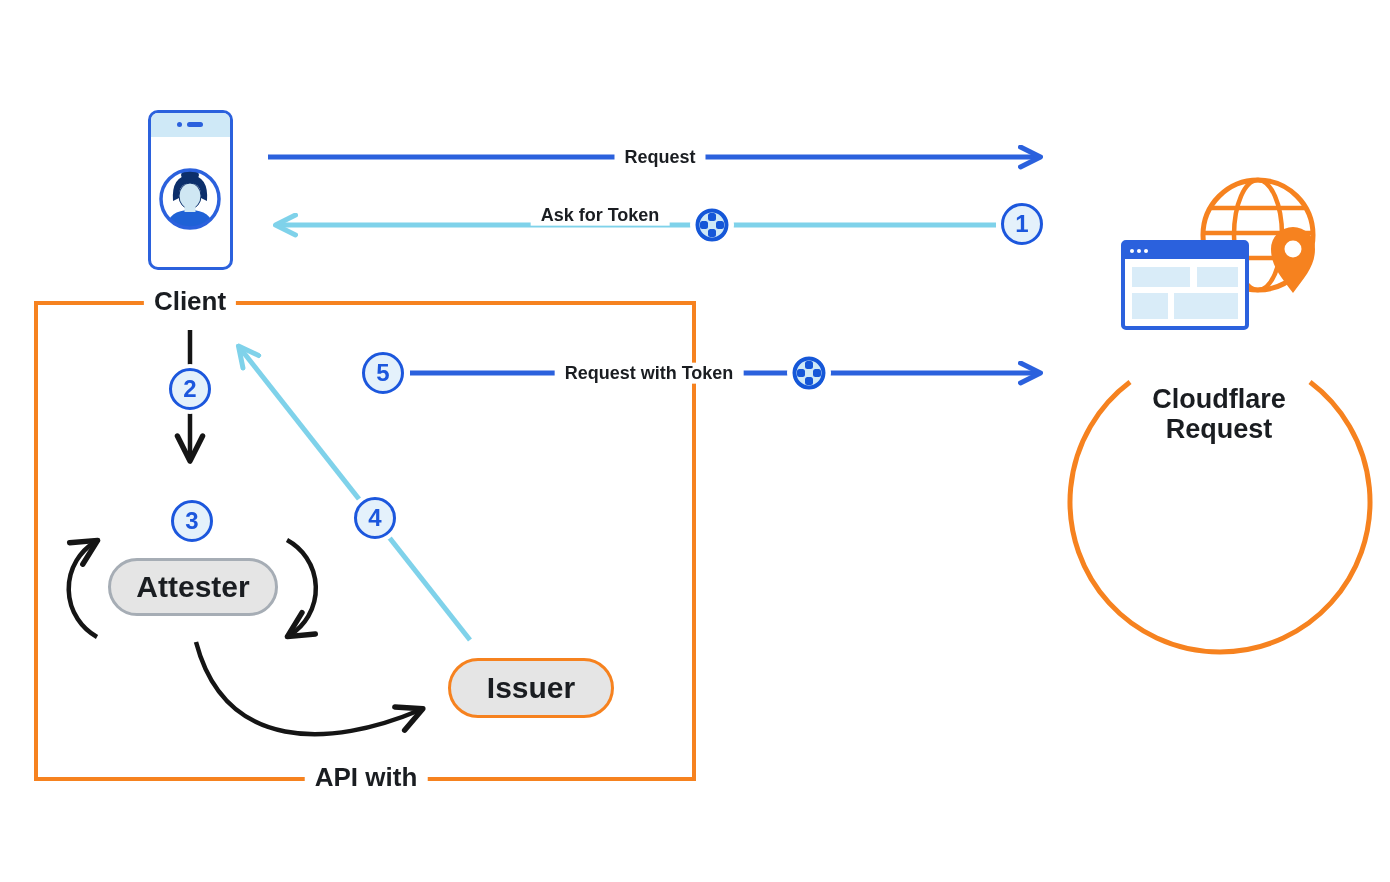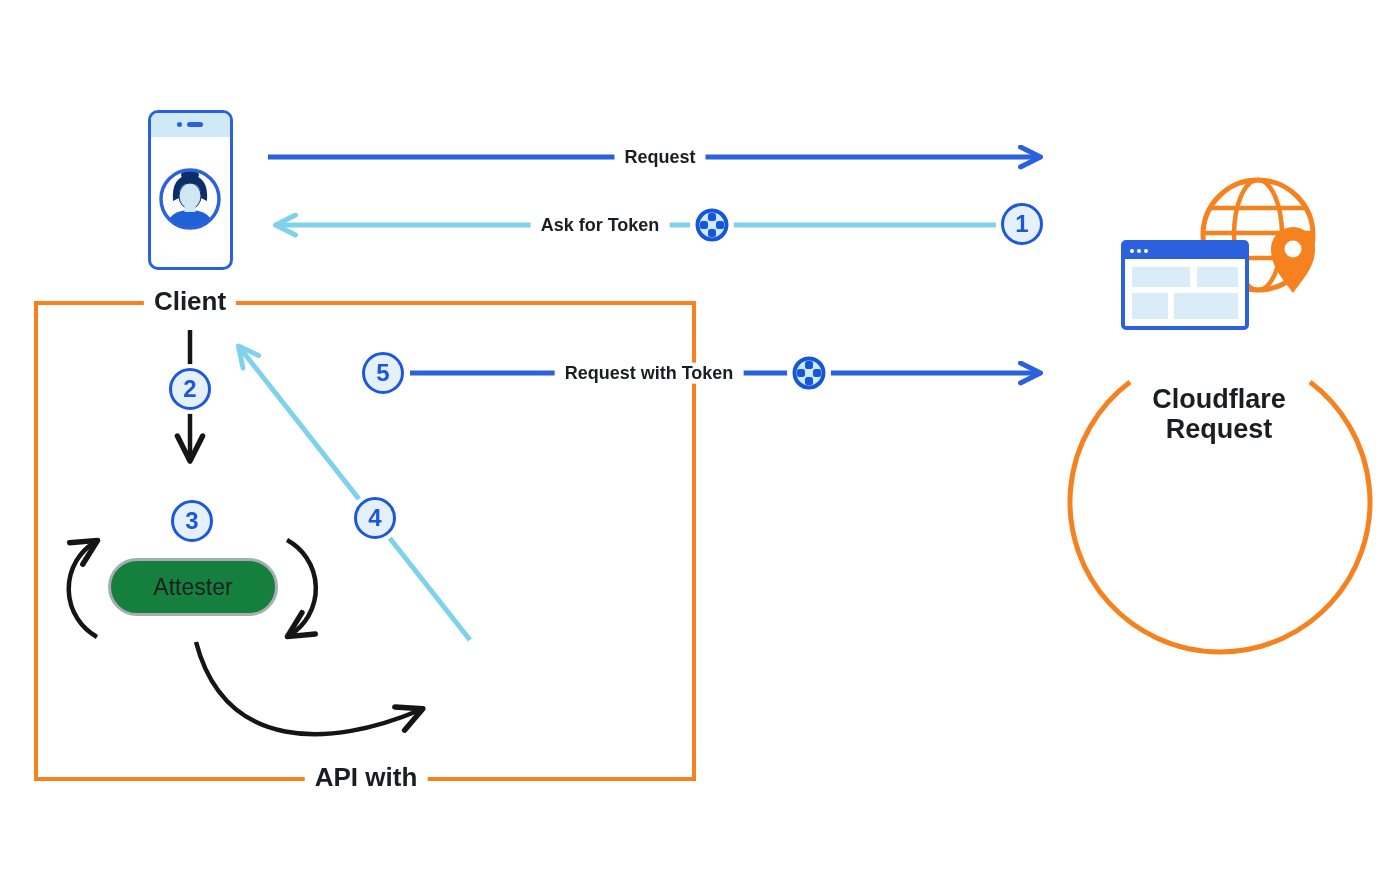--- a/index.html
+++ b/index.html
@@ -21,23 +21,23 @@
   
   .step{
     position:absolute;width:42px;height:42px;border-radius:50%;
     background:#e4f1fb;border:3.5px solid #1c57dd;box-sizing:border-box;
     color:#1c57dd;font-weight:bold;font-size:24px;
     display:flex;align-items:center;justify-content:center;
     box-shadow:0 0 0 4px #fff;z-index:6;
   }
   
   .pill{
-    position:absolute;background:#15803d;border-radius:34px;box-sizing:border-box;
+    position:absolute;background:#e5e5e5;border-radius:34px;box-sizing:border-box;
     display:flex;align-items:center;justify-content:center;
-    font-weight:normal;font-size:23px;color:#1a1d21;z-index:5;
+    font-weight:bold;font-size:30px;color:#1a1d21;z-index:5;
   }
   .pill.attester{border:3.5px solid #a6adb5;}
   .pill.issuer{border:3.5px solid #f6821f;}
   
   .phone{
     position:absolute;left:148px;top:110px;width:85px;height:160px;
     border:3px solid #2b61dd;border-radius:10px;background:#fff;box-sizing:border-box;z-index:4;
   }
   .phone-top{position:absolute;left:0;top:0;right:0;height:24px;background:#cfe9f7;border-radius:7px 7px 0 0;}
   .phone-cam{position:absolute;left:26px;top:9px;width:5px;height:5px;border-radius:50%;background:#2b61dd;}
@@ -127,31 +127,32 @@
         <ellipse cx="34" cy="10" rx="9" ry="6" fill="#0c2f6b"></ellipse>
         <path d="M10 64 Q12 45 34 45 Q56 45 58 64 Z" fill="#1f62d6"></path>
         <rect x="28.5" y="38" width="11" height="9" fill="#cfe7f3"></rect>
       </g>
       <circle cx="34" cy="34" r="29" fill="none" stroke="#2b61dd" stroke-width="3.5"></circle>
     </svg>
   </div>
 
   <div class="lbl small" style="left:190px;top:302px;">Client</div>
   <div class="lbl" style="left:660px;top:157px;">Request</div>
-  <div class="lbl" style="left:600px;top:225px;">Ask for Token</div>
+  <div class="lbl" style="left:600px;top:215px;">Ask for Token</div>
   <div class="lbl" style="left:649px;top:373px;text-align:center;">Request with Token</div>
   <div class="lbl small" style="left:366px;top:778px;">API with</div>
 
 
   <div class="multiline centered" style="left:1219px;top:384px;">
     <div>Cloudflare</div>
     <div>Request</div>
   </div>
 
   <div class="pill attester" style="left:108px;top:558px;width:170px;height:58px;">Attester</div>
+  <div class="pill issuer" style="left:448px;top:658px;width:166px;height:60px;">Issuer</div>
 
   <div class="step" style="left:1001px;top:203px;">1</div>
   <div class="step" style="left:169px;top:368px;">2</div>
   <div class="step" style="left:171px;top:500px;">3</div>
   <div class="step" style="left:354px;top:497px;">4</div>
   <div class="step" style="left:362px;top:352px;">5</div>
 
   <svg class="token" style="left:695px;top:208px;" viewBox="0 0 34 34">
     <circle cx="17" cy="17" r="14.5" fill="#cfe9f6" stroke="#1557d8" stroke-width="4"></circle>
     <rect x="13" y="5" width="8" height="8" rx="2.5" fill="#1557d8"></rect>

